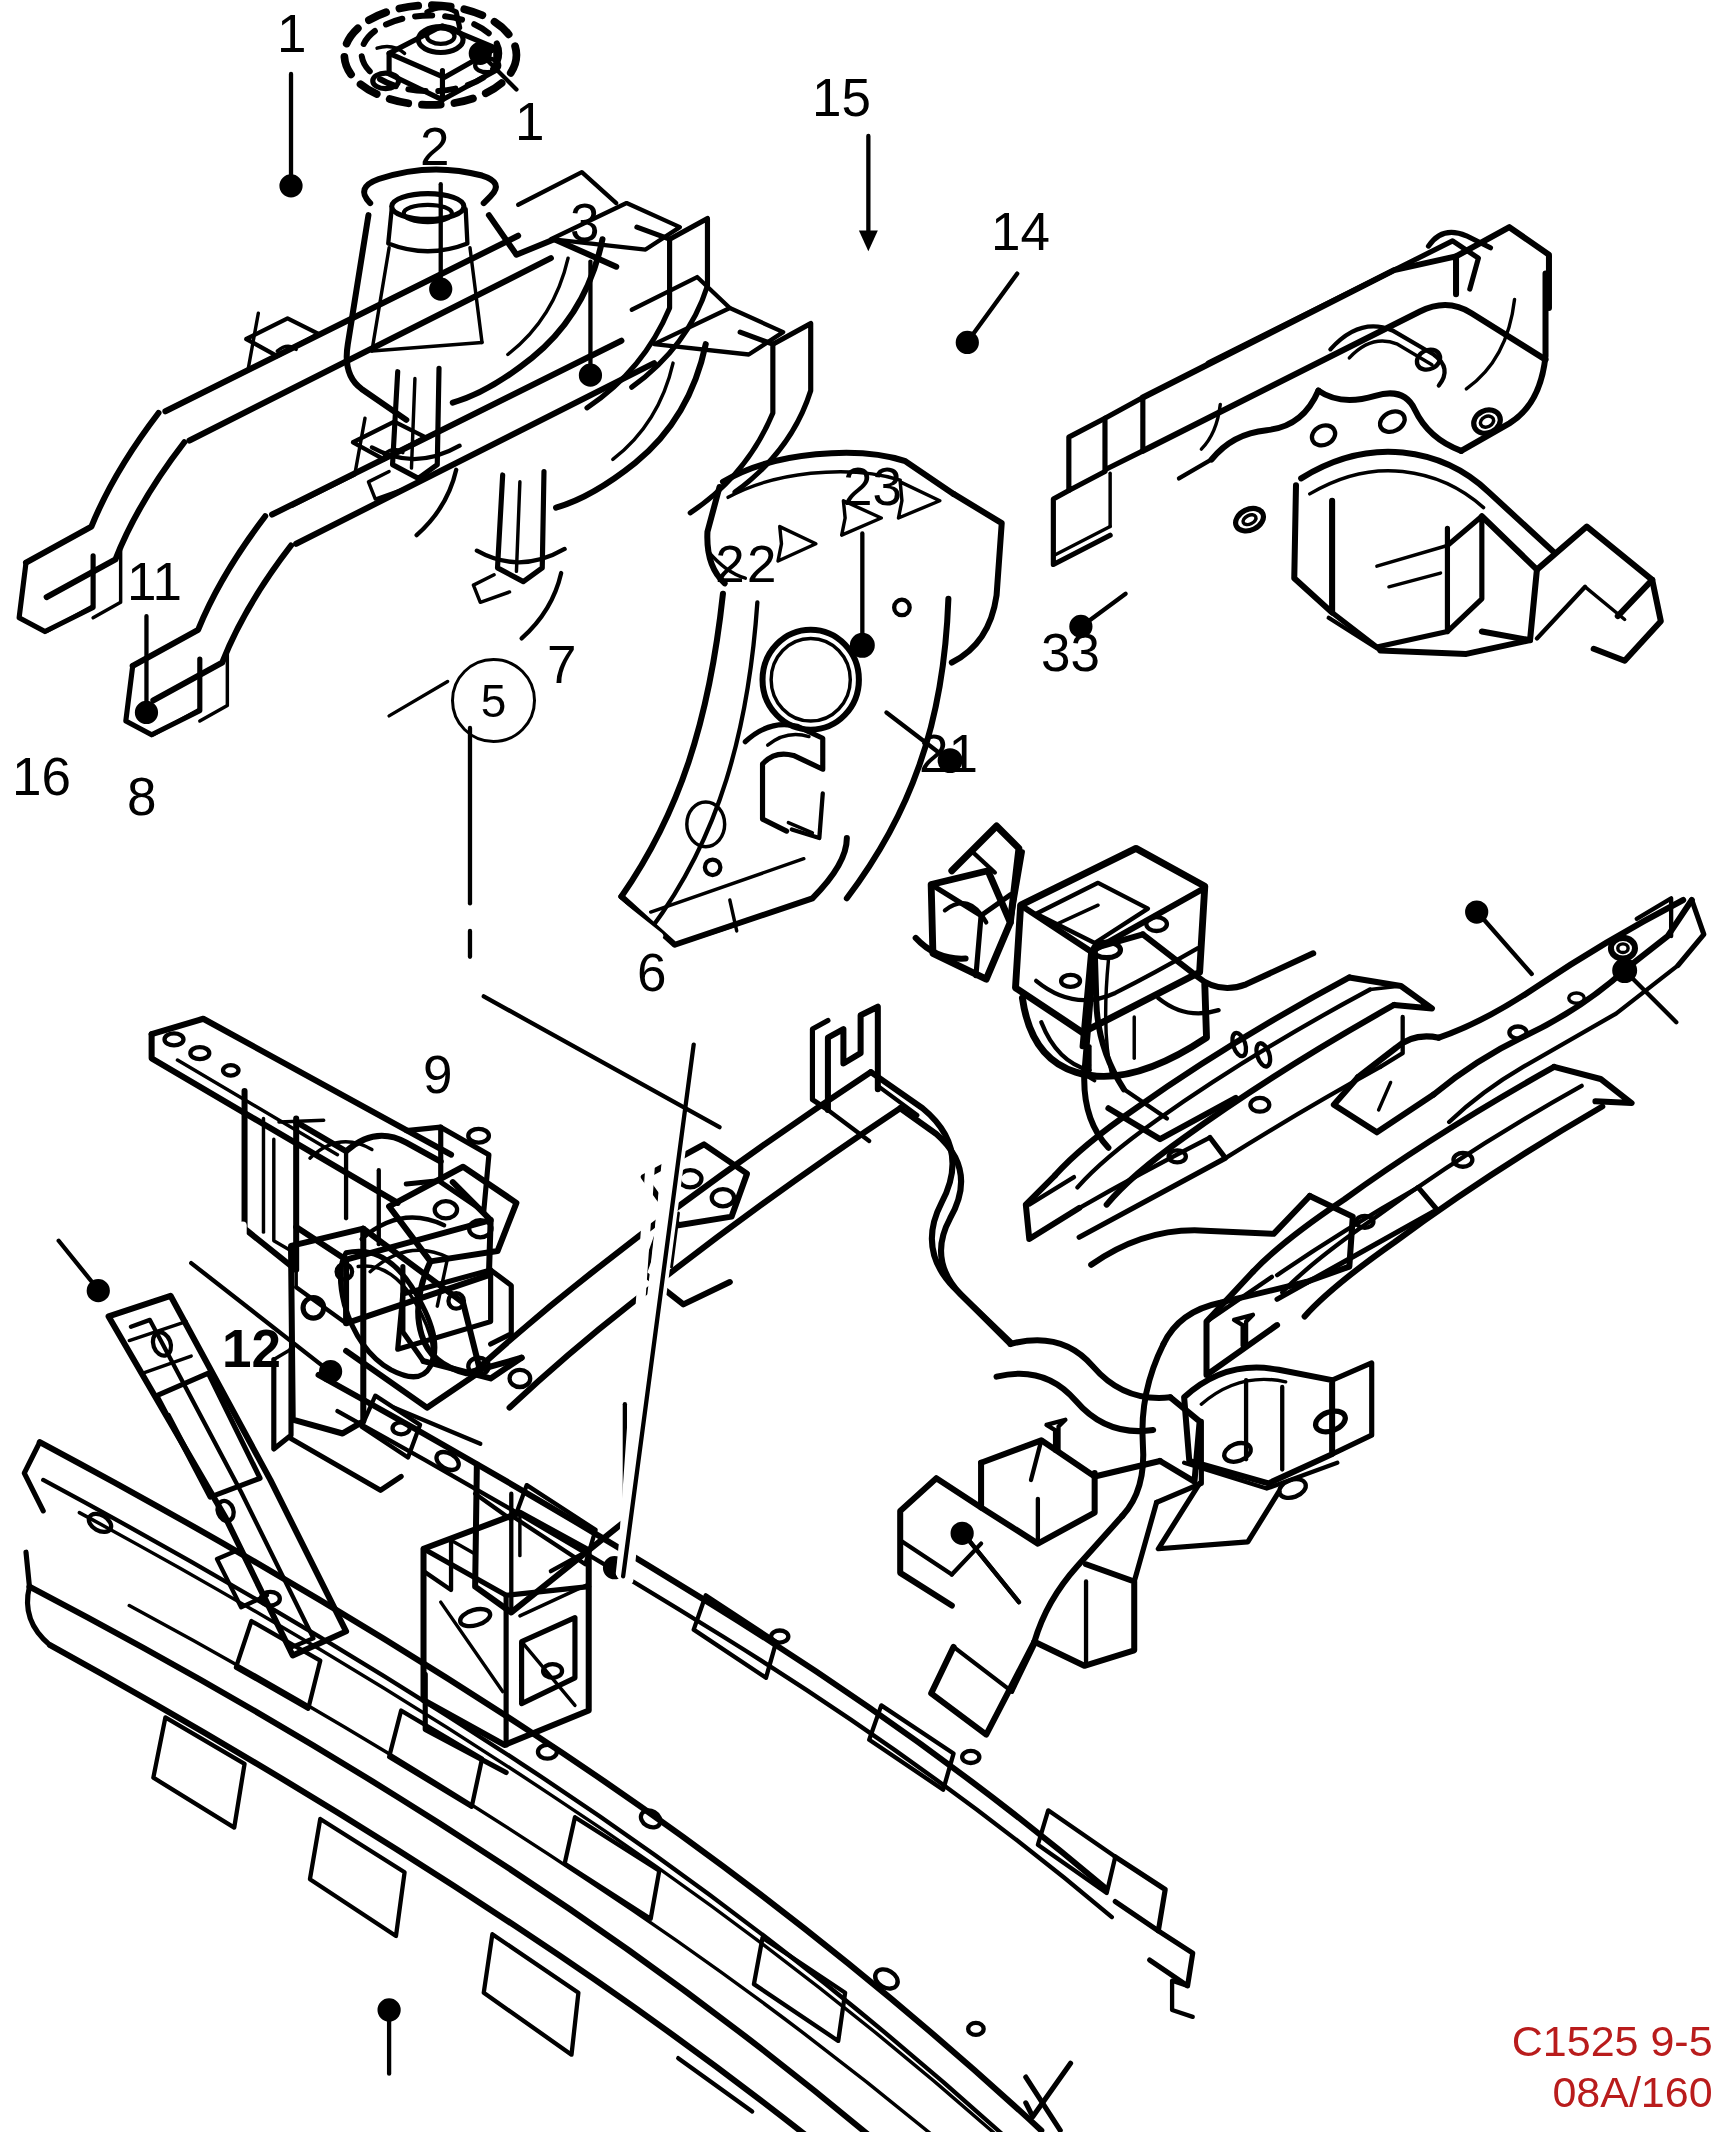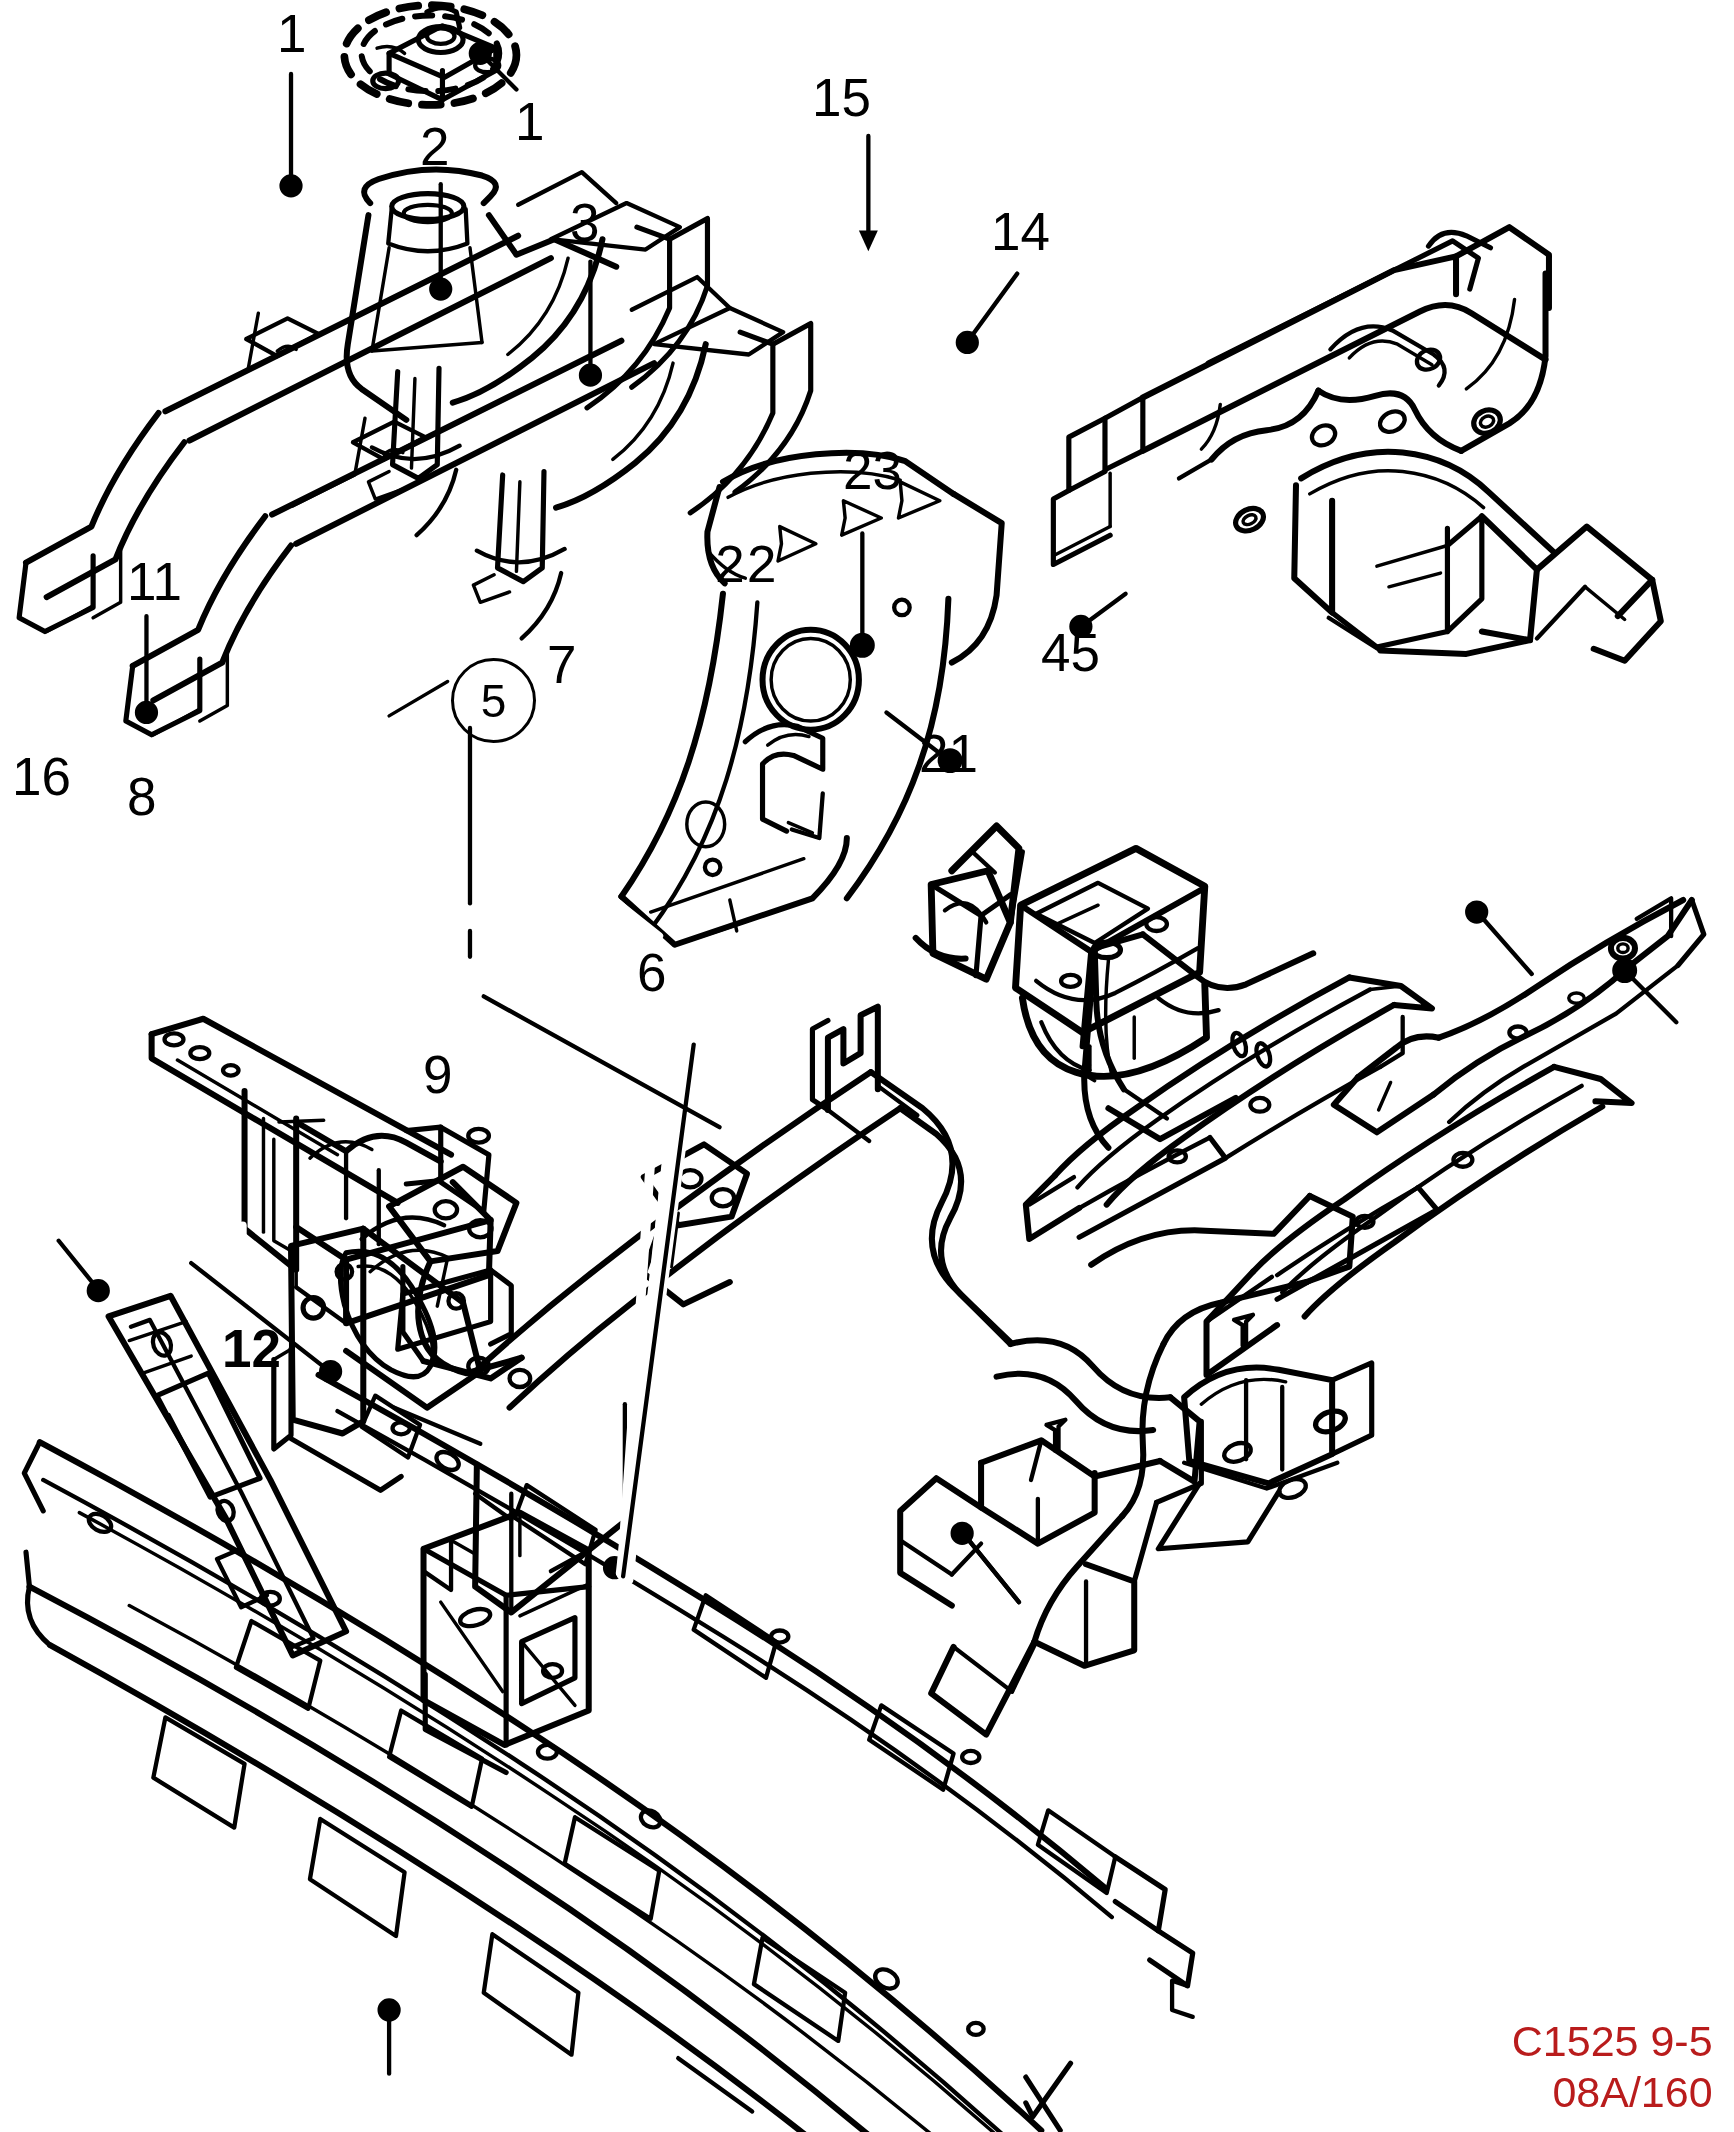--- a/index.html
+++ b/index.html
@@ -603,24 +603,24 @@
 
     </g>
   </svg>
 
   <div class="callout" style="left:277px;  top:6.9px;">1</div>
   <div class="callout" style="left:515px;  top:95px;">1</div>
   <div class="callout" style="left:812px;  top:71px;text-align:center;">15</div>
   <div class="callout" style="left:420px;  top:120px;">2</div>
   <div class="callout" style="left:991px; top:205px;">14</div>
   <div class="callout" style="left:570px;  top:196px;">3</div>
-  <div class="callout" style="left:843px;  top:444px;">23</div>
+  <div class="callout" style="left:843px;  top:460px;">23</div>
   <div class="callout" style="left:714px;  top:542px;font-family:Liberation Mono, monospace;">22</div>
   <div class="callout" style="left:127px;  top:555px;">11</div>
-  <div class="callout" style="left:1041px; top:626px;">45</div>
+  <div class="callout" style="left:1041px; top:626px;">33</div>
   <div class="callout" style="left:547px;  top:638px;">7</div>
   <div class="callout circled" style="left:451px; top:658px;">5</div>
   <div class="callout" style="left:919px; top:727px;">21</div>
   <div class="callout" style="left:12px;   top:750px;">16</div>
   <div class="callout" style="left:127px;  top:770px;">8</div>
   <div class="callout" style="left:637px;  top:946px;">6</div>
   <div class="callout" style="left:423px;  top:1048px;">9</div>
   <div class="callout" style="left:222px;  top:1322px;font-weight:bold;">12</div>
 
   <div id="footer">

